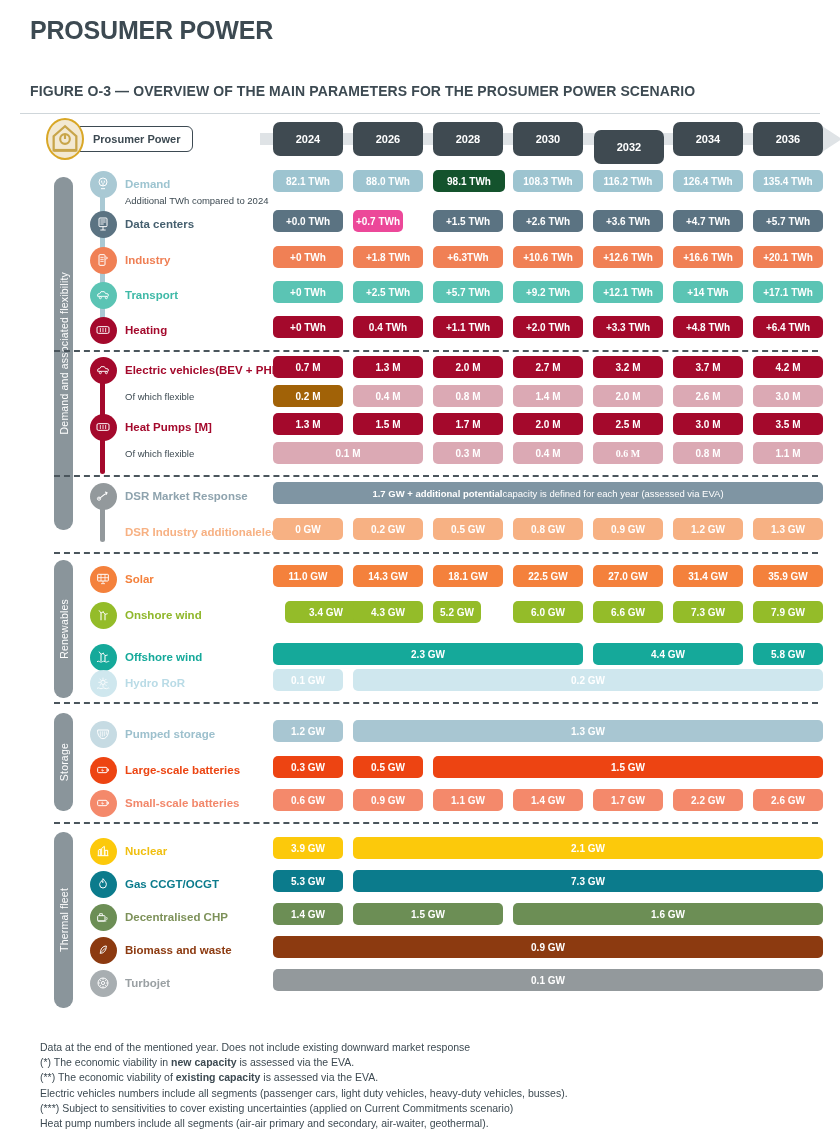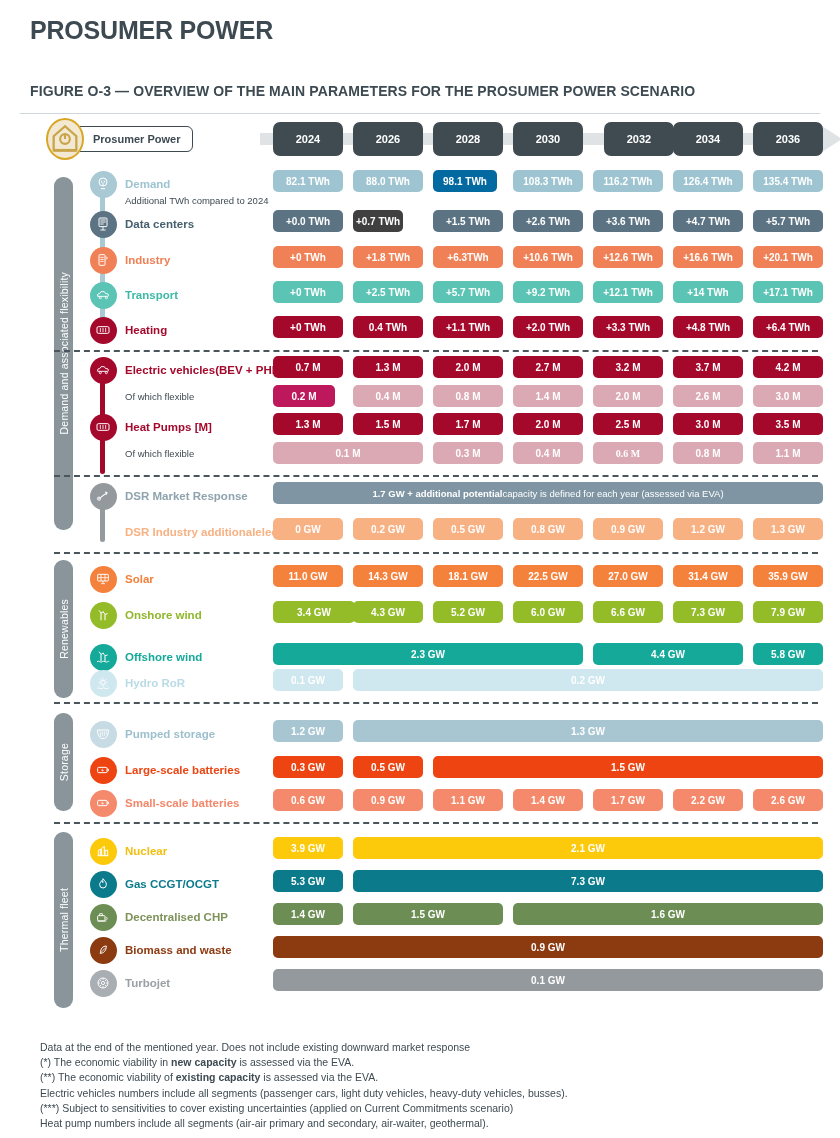--- a/index.html
+++ b/index.html
@@ -101,21 +101,21 @@
   <div class="subtitle">FIGURE O-3 — OVERVIEW OF THE MAIN PARAMETERS FOR THE PROSUMER POWER SCENARIO</div>
   <div class="hrule"></div>
   <div class="chart" id="chart">
       <div class="timeline" style="top: 0px;">
         <div class="tl-track"></div>
         <div class="tl-arrow"></div>
         <div class="year" style="left: 13px;">2024</div>
         <div class="year" style="left: 93px;">2026</div>
         <div class="year" style="left: 173px;">2028</div>
         <div class="year" style="left: 253px;">2030</div>
-        <div class="year" style="left: 344px;">2032</div>
+        <div class="year" style="left: 334px; margin-top: 8px;">2032</div>
         <div class="year" style="left: 413px;">2034</div>
         <div class="year" style="left: 493px;">2036</div>
       </div>
       <div class="badge-wrap" style="top: 0px;">
         <div class="badge-circle">
           <svg viewBox="0 0 24 24">
             <path d="M12 3 L4 10 V20 H20 V10 Z" fill="none" stroke="#c8a54a" stroke-width="1.6"></path>
             <path d="M4 20 H20" stroke="#c8a54a" stroke-width="2"></path>
             <circle cx="12" cy="12" r="3.4" fill="none" stroke="#c8a54a" stroke-width="1.5"></circle>
             <path d="M12 9.2 V12" stroke="#c8a54a" stroke-width="1.5"></path>
@@ -133,41 +133,41 @@
             <svg viewBox="0 0 24 24">
               <circle cx="12" cy="9" r="6" fill="none" stroke="#fff" stroke-width="1.5"></circle>
               <path d="M10 7v3M14 7v3M12 10v5M9 19h6" stroke="#fff" stroke-width="1.5" fill="none"></path>
             </svg>
           </div>
         </div>
         <div class="rlabel" style="color: rgb(157, 196, 208);">Demand</div>
         <div class="cells">
           <div class="cell" style="left: 0px; width: 70px; background: rgb(157, 196, 208);">82.1 TWh</div>
           <div class="cell" style="left: 80px; width: 70px; background: rgb(157, 196, 208);">88.0 TWh</div>
-          <div class="cell" style="left: 160px; width: 64px; background: #0369a1;">98.1 TWh</div>
+          <div class="cell" style="left: 160px; width: 72px; background: #14532d;">98.1 TWh</div>
           <div class="cell" style="left: 240px; width: 70px; background: rgb(157, 196, 208);">108.3 TWh</div>
           <div class="cell" style="left: 320px; width: 70px; background: rgb(157, 196, 208);">116.2 TWh</div>
           <div class="cell" style="left: 400px; width: 70px; background: rgb(157, 196, 208);">126.4 TWh</div>
           <div class="cell" style="left: 480px; width: 70px; background: rgb(157, 196, 208);">135.4 TWh</div>
         </div>
       </div>
       <div class="sublabel" style="top: 70px; left: 115px; height: 16px;">Additional TWh compared to 2024</div>
       <div class="row" style="top: 88px;">
         <div class="icon-wrap">
           <div class="ico" style="background: rgb(91, 115, 130);">
             <svg viewBox="0 0 24 24">
               <rect x="6" y="3" width="12" height="13" rx="1.5" fill="none" stroke="#fff" stroke-width="1.5"></rect>
               <path d="M8 6h8M8 9h8M8 12h5M12 16v5M8 21h8" stroke="#fff" stroke-width="1.4"></path>
             </svg>
           </div>
         </div>
         <div class="rlabel" style="color: rgb(70, 96, 111);">Data centers</div>
         <div class="cells">
           <div class="cell" style="left: 0px; width: 70px; background: rgb(91, 115, 130);">+0.0 TWh</div>
-          <div class="cell" style="left: 80px; width: 50px; background: #404040;">+0.7 TWh</div>
+          <div class="cell" style="left: 80px; width: 50px; background: #ec4899;">+0.7 TWh</div>
           <div class="cell" style="left: 160px; width: 70px; background: rgb(91, 115, 130);">+1.5 TWh</div>
           <div class="cell" style="left: 240px; width: 70px; background: rgb(91, 115, 130);">+2.6 TWh</div>
           <div class="cell" style="left: 320px; width: 70px; background: rgb(91, 115, 130);">+3.6 TWh</div>
           <div class="cell" style="left: 400px; width: 70px; background: rgb(91, 115, 130);">+4.7 TWh</div>
           <div class="cell" style="left: 480px; width: 70px; background: rgb(91, 115, 130);">+5.7 TWh</div>
         </div>
       </div>
       <div class="row" style="top: 124px;">
         <div class="icon-wrap">
           <div class="ico" style="background: rgb(240, 128, 85);">
@@ -252,21 +252,21 @@
           <div class="cell" style="left: 160px; width: 70px; background: rgb(164, 9, 44);">2.0 M</div>
           <div class="cell" style="left: 240px; width: 70px; background: rgb(164, 9, 44);">2.7 M</div>
           <div class="cell" style="left: 320px; width: 70px; background: rgb(164, 9, 44);">3.2 M</div>
           <div class="cell" style="left: 400px; width: 70px; background: rgb(164, 9, 44);">3.7 M</div>
           <div class="cell" style="left: 480px; width: 70px; background: rgb(164, 9, 44);">4.2 M</div>
         </div>
       </div>
       <div class="row" style="top: 263px;">
         <div class="sublabel">Of which flexible</div>
         <div class="cells">
-          <div class="cell" style="left: 0px; width: 62px; background: #be185d;">0.2 M</div>
+          <div class="cell" style="left: 0px; width: 70px; background: #a16207;">0.2 M</div>
           <div class="cell" style="left: 80px; width: 70px; background: rgb(219, 169, 180);">0.4 M</div>
           <div class="cell" style="left: 160px; width: 70px; background: rgb(219, 169, 180);">0.8 M</div>
           <div class="cell" style="left: 240px; width: 70px; background: rgb(219, 169, 180);">1.4 M</div>
           <div class="cell" style="left: 320px; width: 70px; background: rgb(219, 169, 180);">2.0 M</div>
           <div class="cell" style="left: 400px; width: 70px; background: rgb(219, 169, 180);">2.6 M</div>
           <div class="cell" style="left: 480px; width: 70px; background: rgb(219, 169, 180);">3.0 M</div>
         </div>
       </div>
       <div class="row" style="top: 291px;">
         <div class="icon-wrap">
@@ -362,23 +362,23 @@
         <div class="icon-wrap">
           <div class="ico" style="background: rgb(148, 188, 41);">
             <svg viewBox="0 0 24 24">
               <path d="M9 20V9M15 20V11" stroke="#fff" stroke-width="1.6"></path>
               <path d="M9 9l-3-4M9 9l4-2M15 11l-3-4M15 11l4-1" stroke="#fff" stroke-width="1.4" fill="none"></path>
             </svg>
           </div>
         </div>
         <div class="rlabel" style="color: rgb(143, 183, 42);">Onshore wind</div>
         <div class="cells">
-          <div class="cell" style="left: 0px; width: 82px; background: rgb(148, 188, 41);">3.4 GW</div>
+          <div class="cell" style="left: 12px; width: 82px; background: rgb(148, 188, 41);">3.4 GW</div>
           <div class="cell" style="left: 80px; width: 70px; background: rgb(148, 188, 41);">4.3 GW</div>
-          <div class="cell" style="left: 160px; width: 70px; background: rgb(148, 188, 41);">5.2 GW</div>
+          <div class="cell" style="left: 160px; width: 48px; background: rgb(148, 188, 41);">5.2 GW</div>
           <div class="cell" style="left: 240px; width: 70px; background: rgb(148, 188, 41);">6.0 GW</div>
           <div class="cell" style="left: 320px; width: 70px; background: rgb(148, 188, 41);">6.6 GW</div>
           <div class="cell" style="left: 400px; width: 70px; background: rgb(148, 188, 41);">7.3 GW</div>
           <div class="cell" style="left: 480px; width: 70px; background: rgb(148, 188, 41);">7.9 GW</div>
         </div>
       </div>
       <div class="row" style="top: 521px; text-align: right;">
         <div class="icon-wrap">
           <div class="ico" style="background: rgb(21, 169, 154);">
             <svg viewBox="0 0 24 24">

